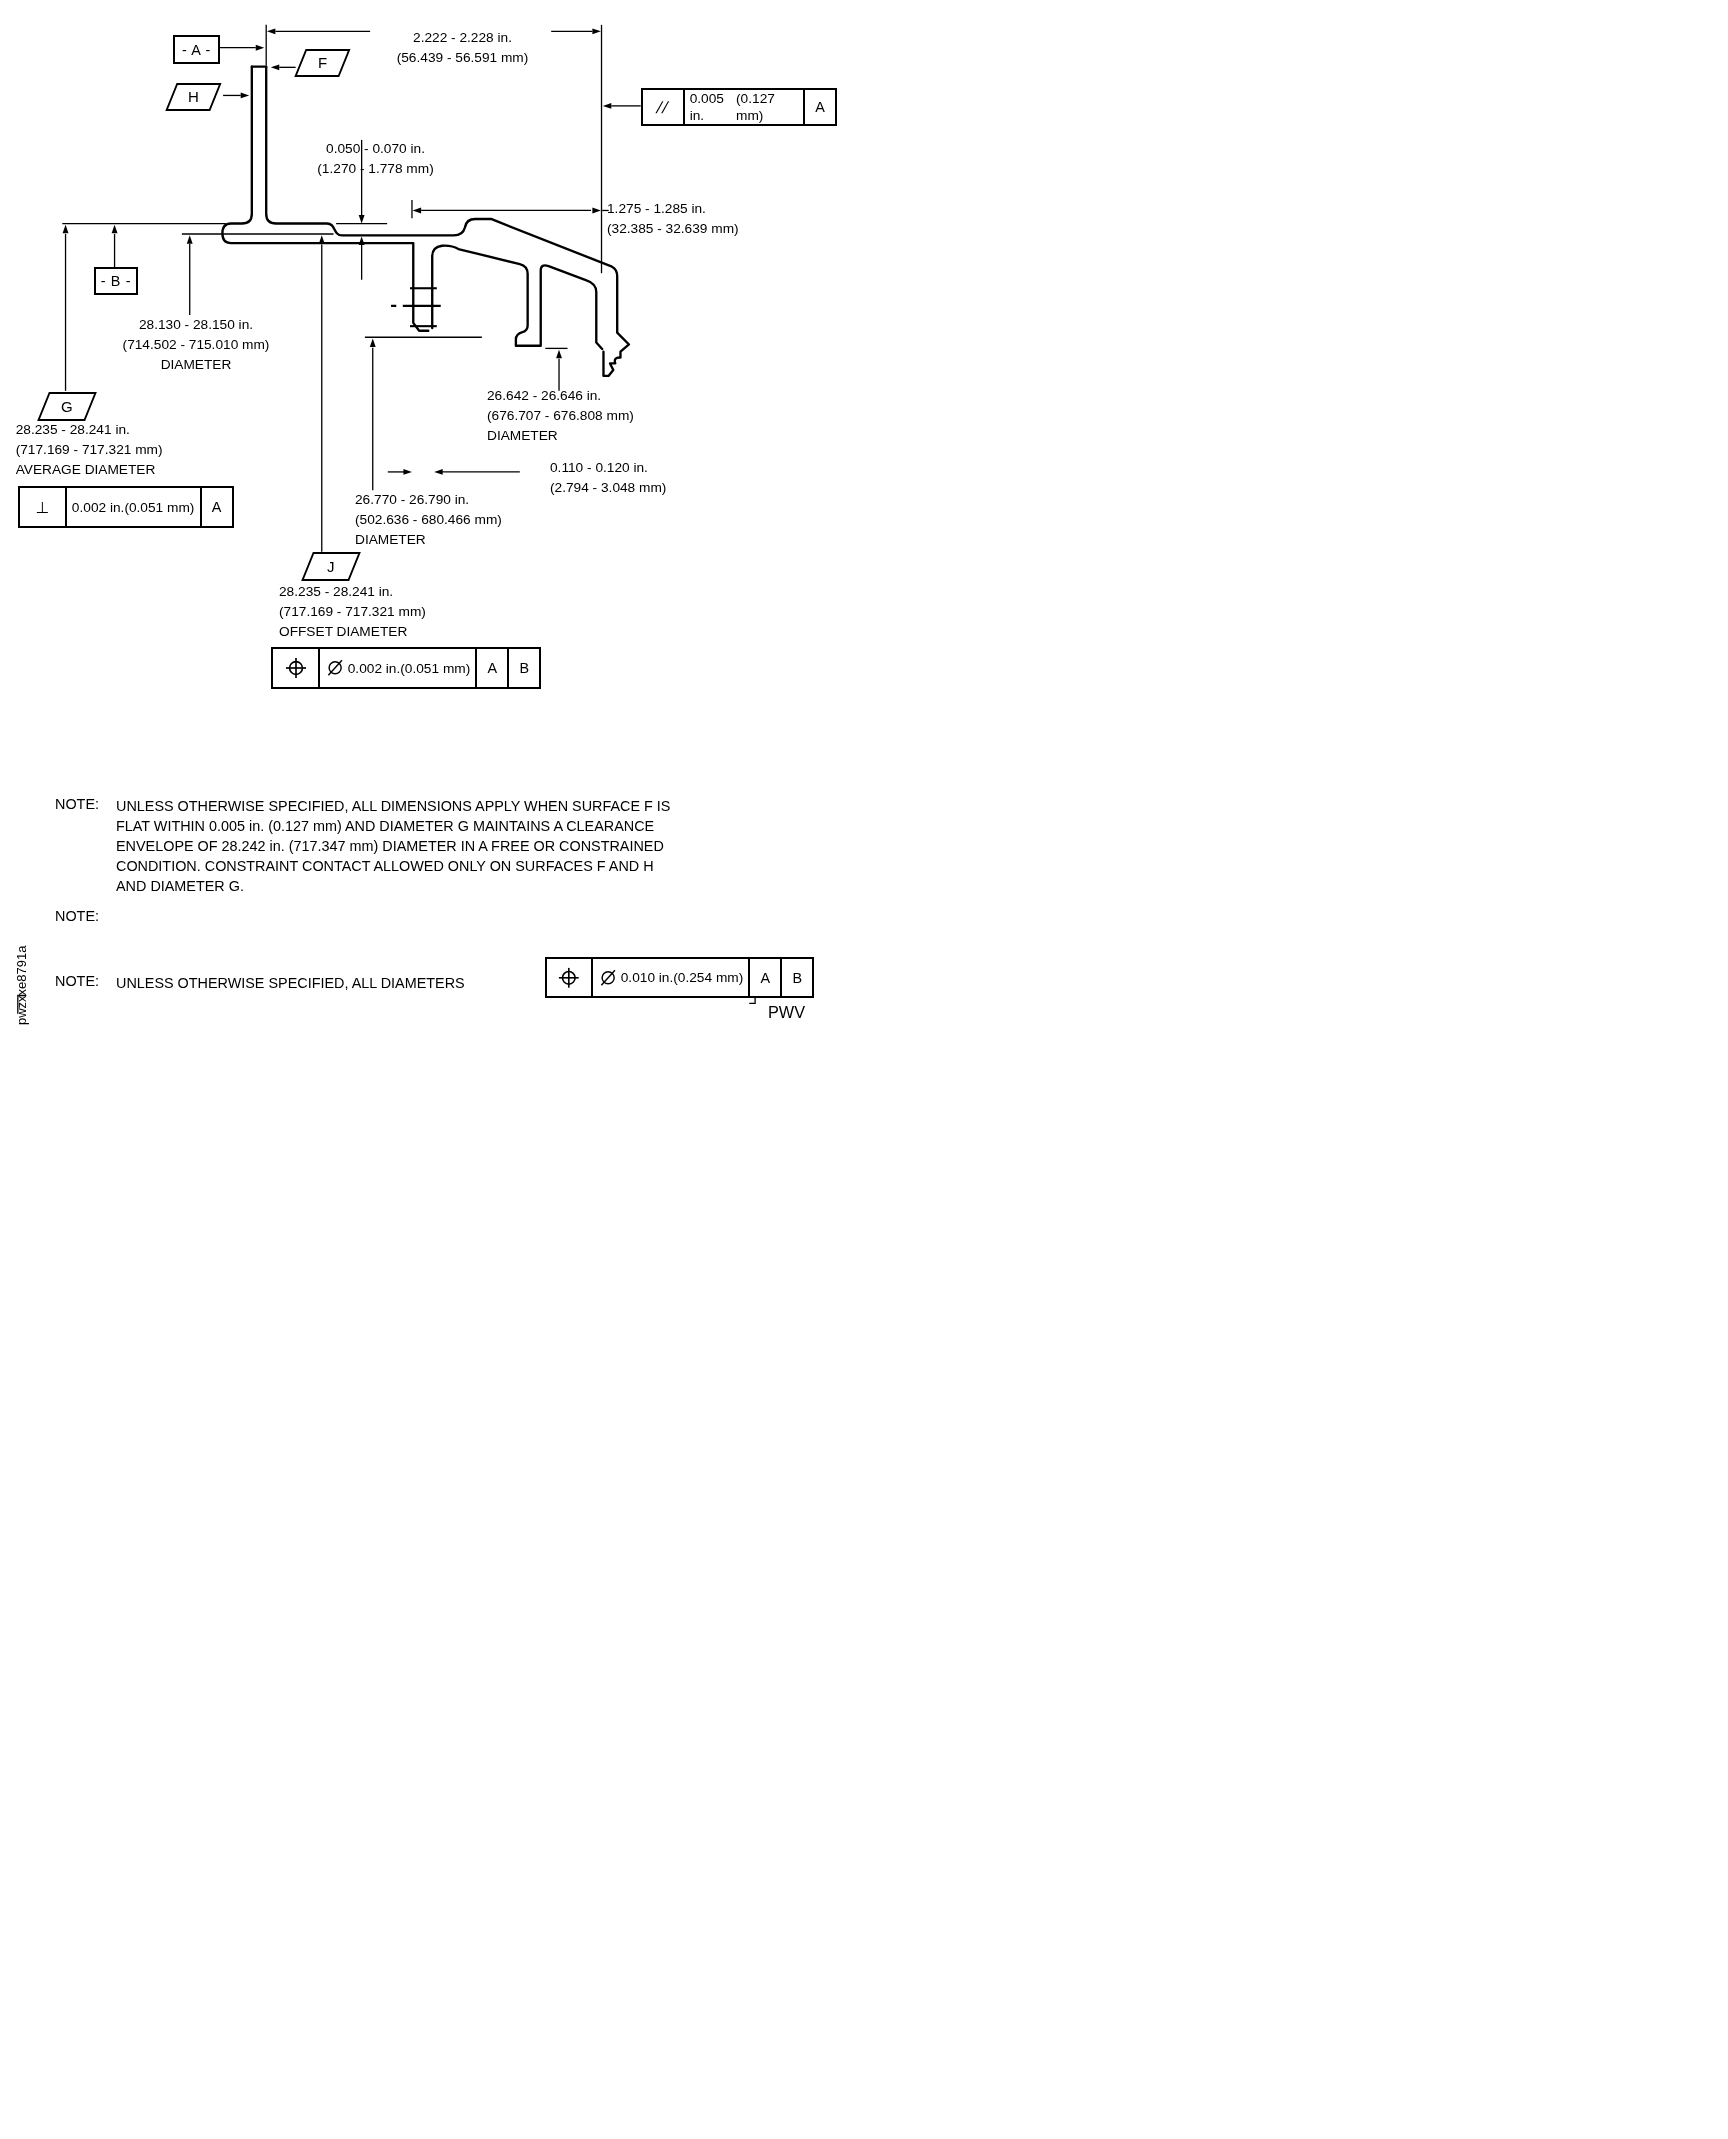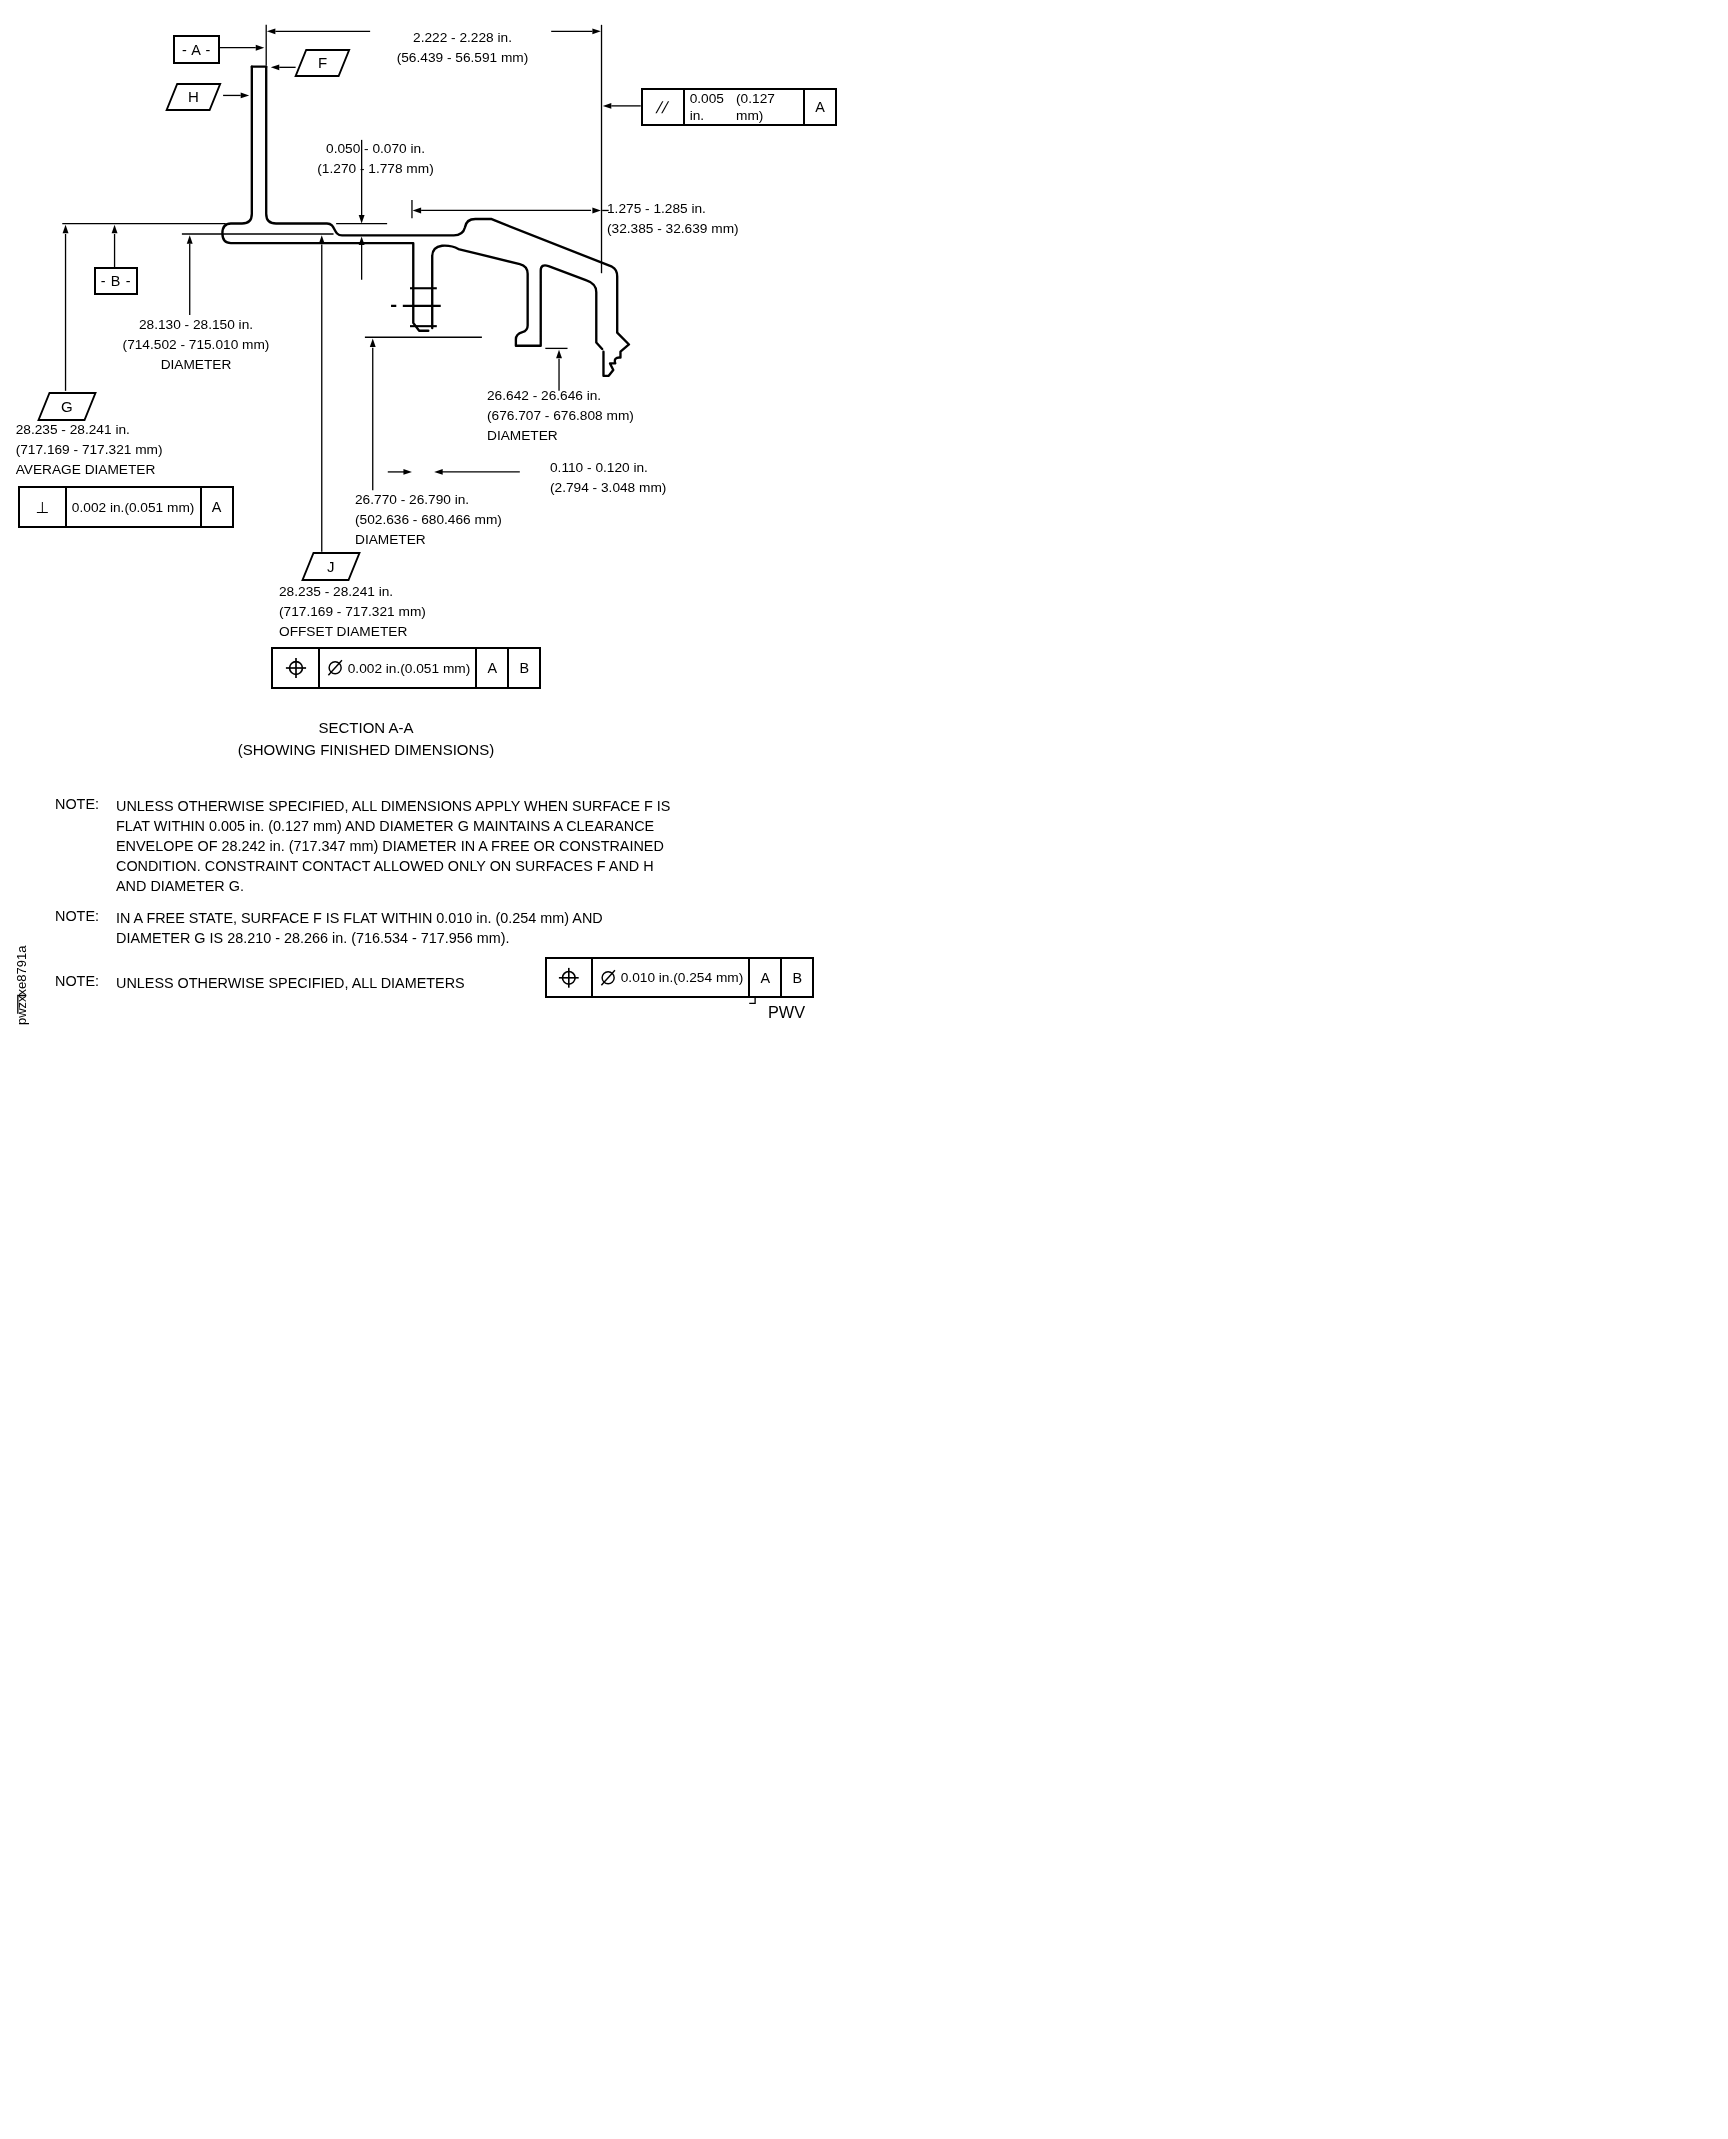--- a/index.html
+++ b/index.html
@@ -257,39 +257,31 @@
       </svg>
       <span class="stack">
         <span>0.010 in.</span>
         <span>(0.254 mm)</span>
       </span>
     </div>
     <div class="cell datum">A</div>
     <div class="cell datum">B</div>
   </div>
 
-  <div class="txt ctr t-title" style="left:196px;top:717px;width:340px;">
-    <div>SECTION A-A</div>
-    <div>(SHOWING FINISHED DIMENSIONS)</div>
-  </div>
 
   <div class="note-label" style="left:55px;top:796px;">NOTE:</div>
   <div class="note-body" style="left:116px;top:796px;">
     <div>UNLESS OTHERWISE SPECIFIED, ALL DIMENSIONS APPLY WHEN SURFACE F IS</div>
     <div>FLAT WITHIN 0.005 in. (0.127 mm) AND DIAMETER G MAINTAINS A CLEARANCE</div>
     <div>ENVELOPE OF 28.242 in. (717.347 mm) DIAMETER IN A FREE OR CONSTRAINED</div>
     <div>CONDITION. CONSTRAINT CONTACT ALLOWED ONLY ON SURFACES F AND H</div>
     <div>AND DIAMETER G.</div>
   </div>
 
   <div class="note-label" style="left:55px;top:908px;">NOTE:</div>
-  <div class="note-body" style="left:116px;top:908px;">
-    <div>IN A FREE STATE, SURFACE F IS FLAT WITHIN 0.010 in. (0.254 mm) AND</div>
-    <div>DIAMETER G IS 28.210 - 28.266 in. (716.534 - 717.956 mm).</div>
-  </div>
 
   <div class="note-label" style="left:55px;top:973px;">NOTE:</div>
   <div class="note-body" style="left:116px;top:973px;">
     <div>UNLESS OTHERWISE SPECIFIED, ALL DIAMETERS</div>
   </div>
 
   <div id="vertcode">pwzxxe8791a</div>
   <div id="pwv" style="left:768px;top:1003px;">PWV</div>
 
 </div>

